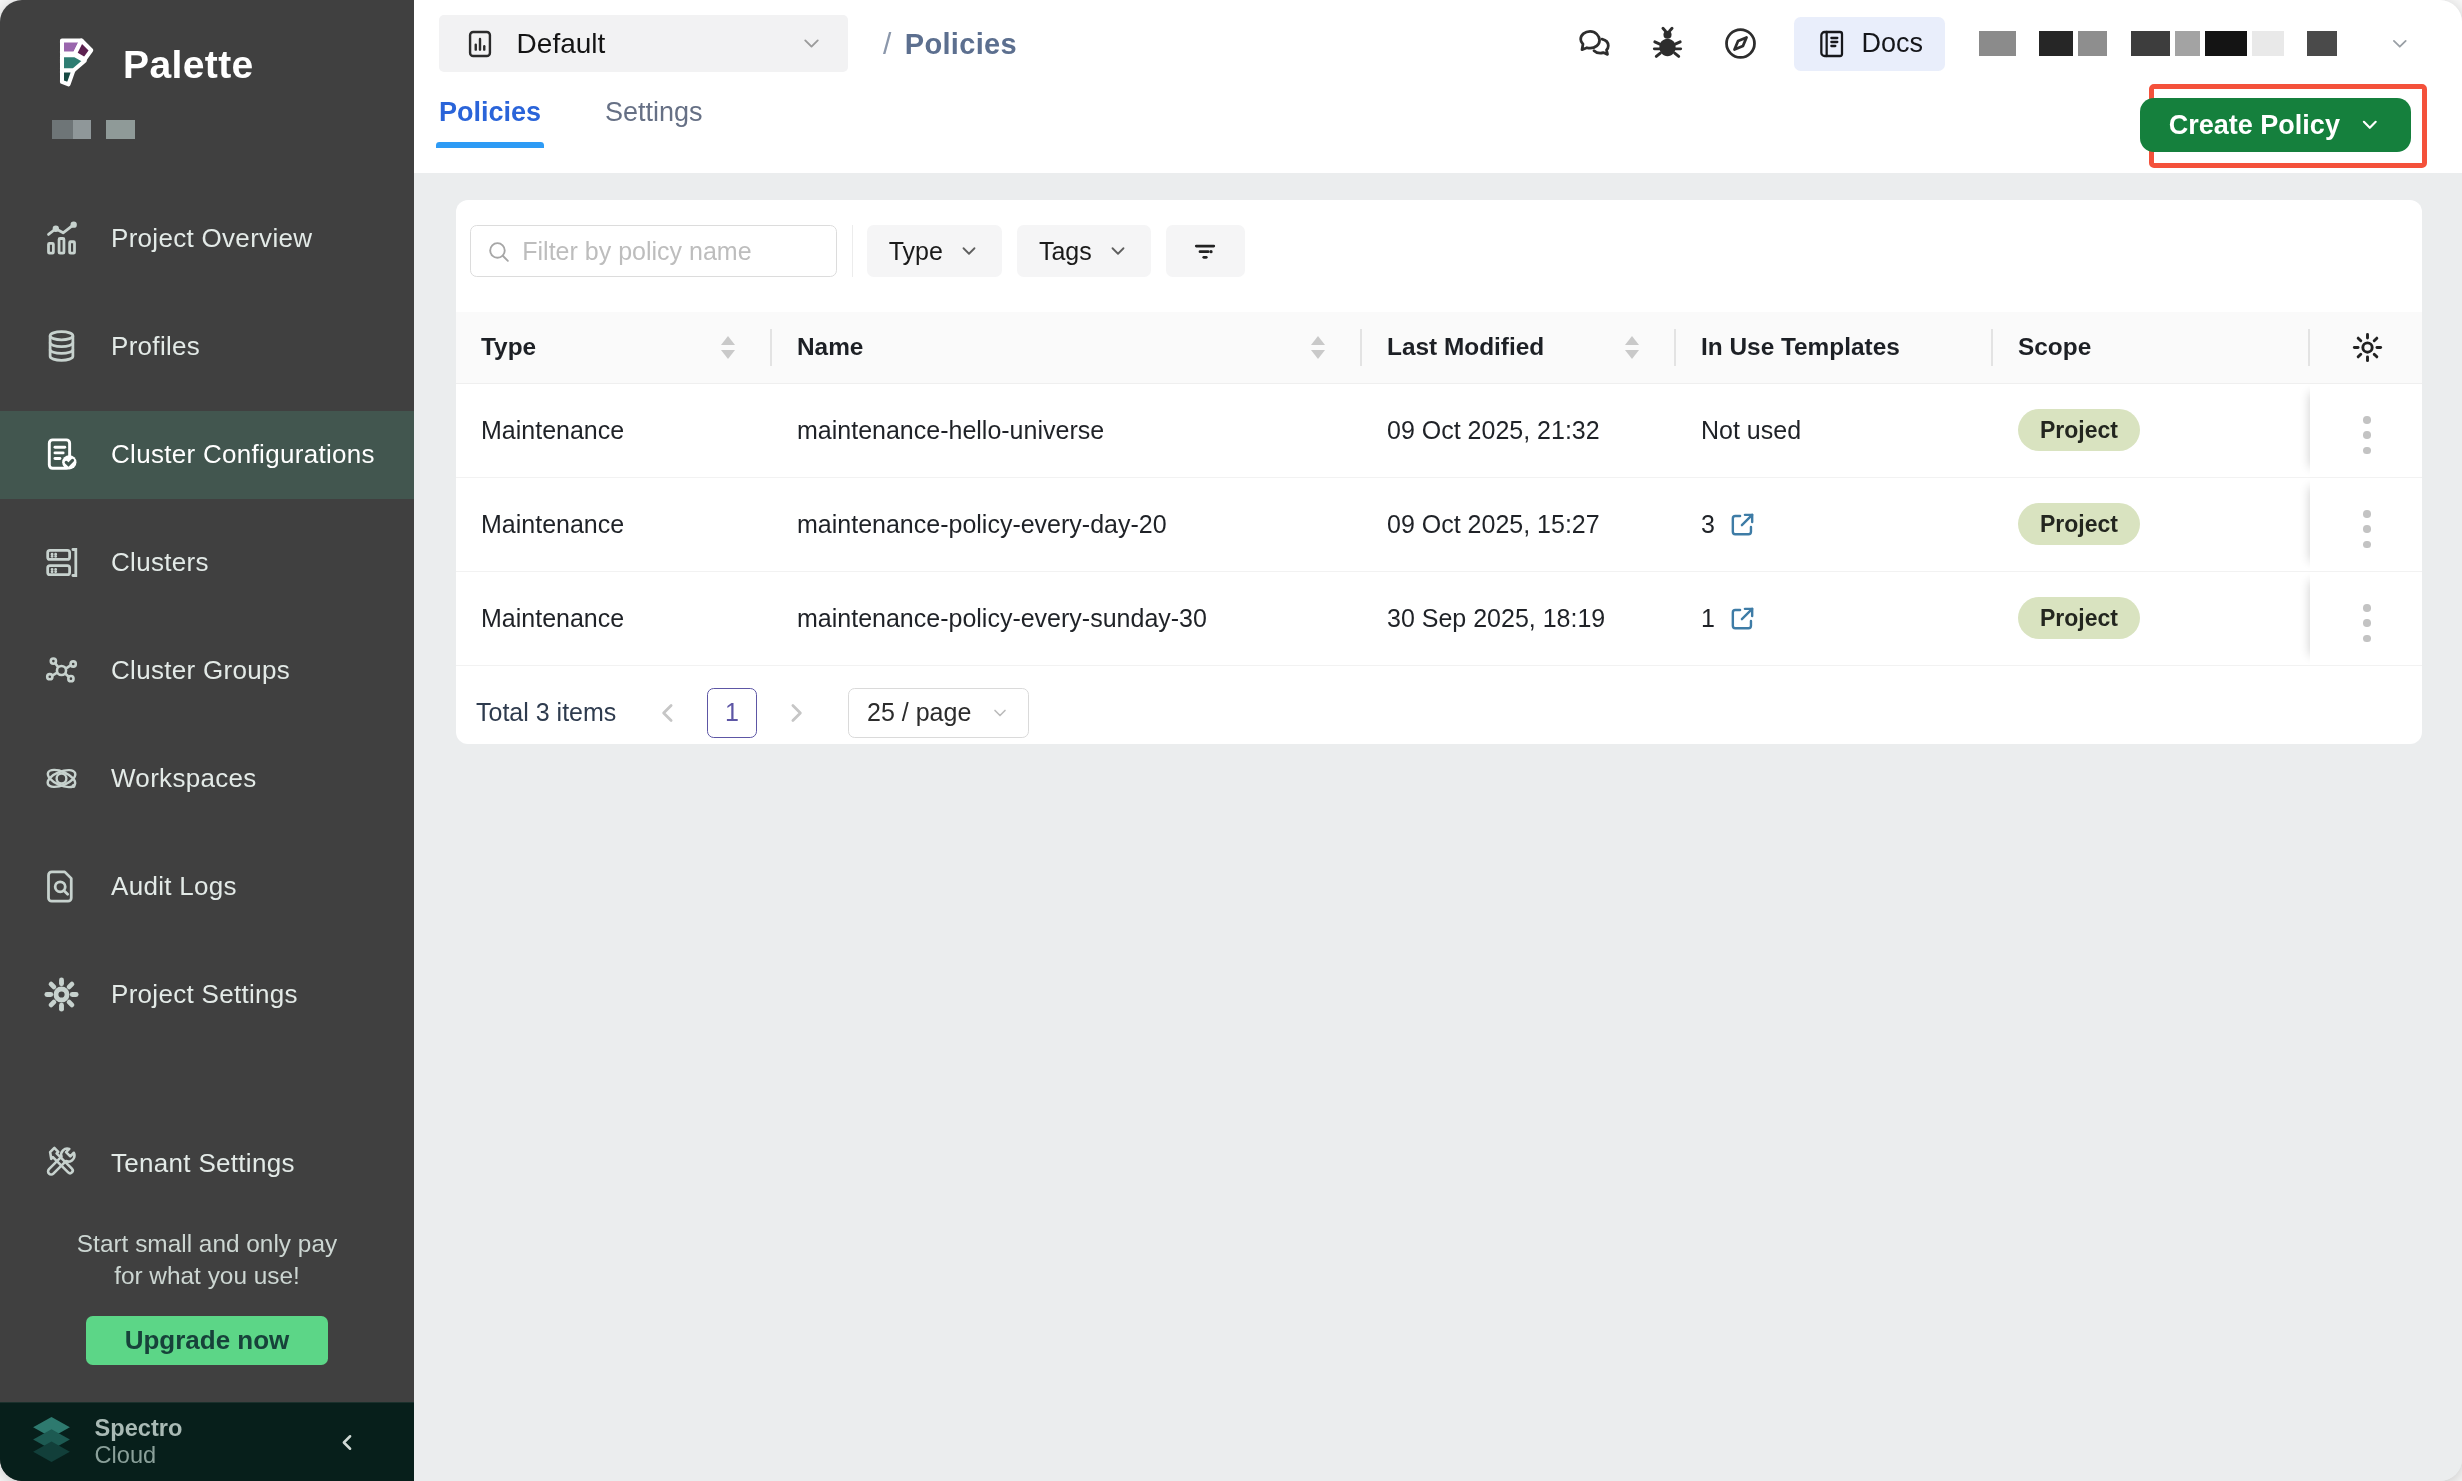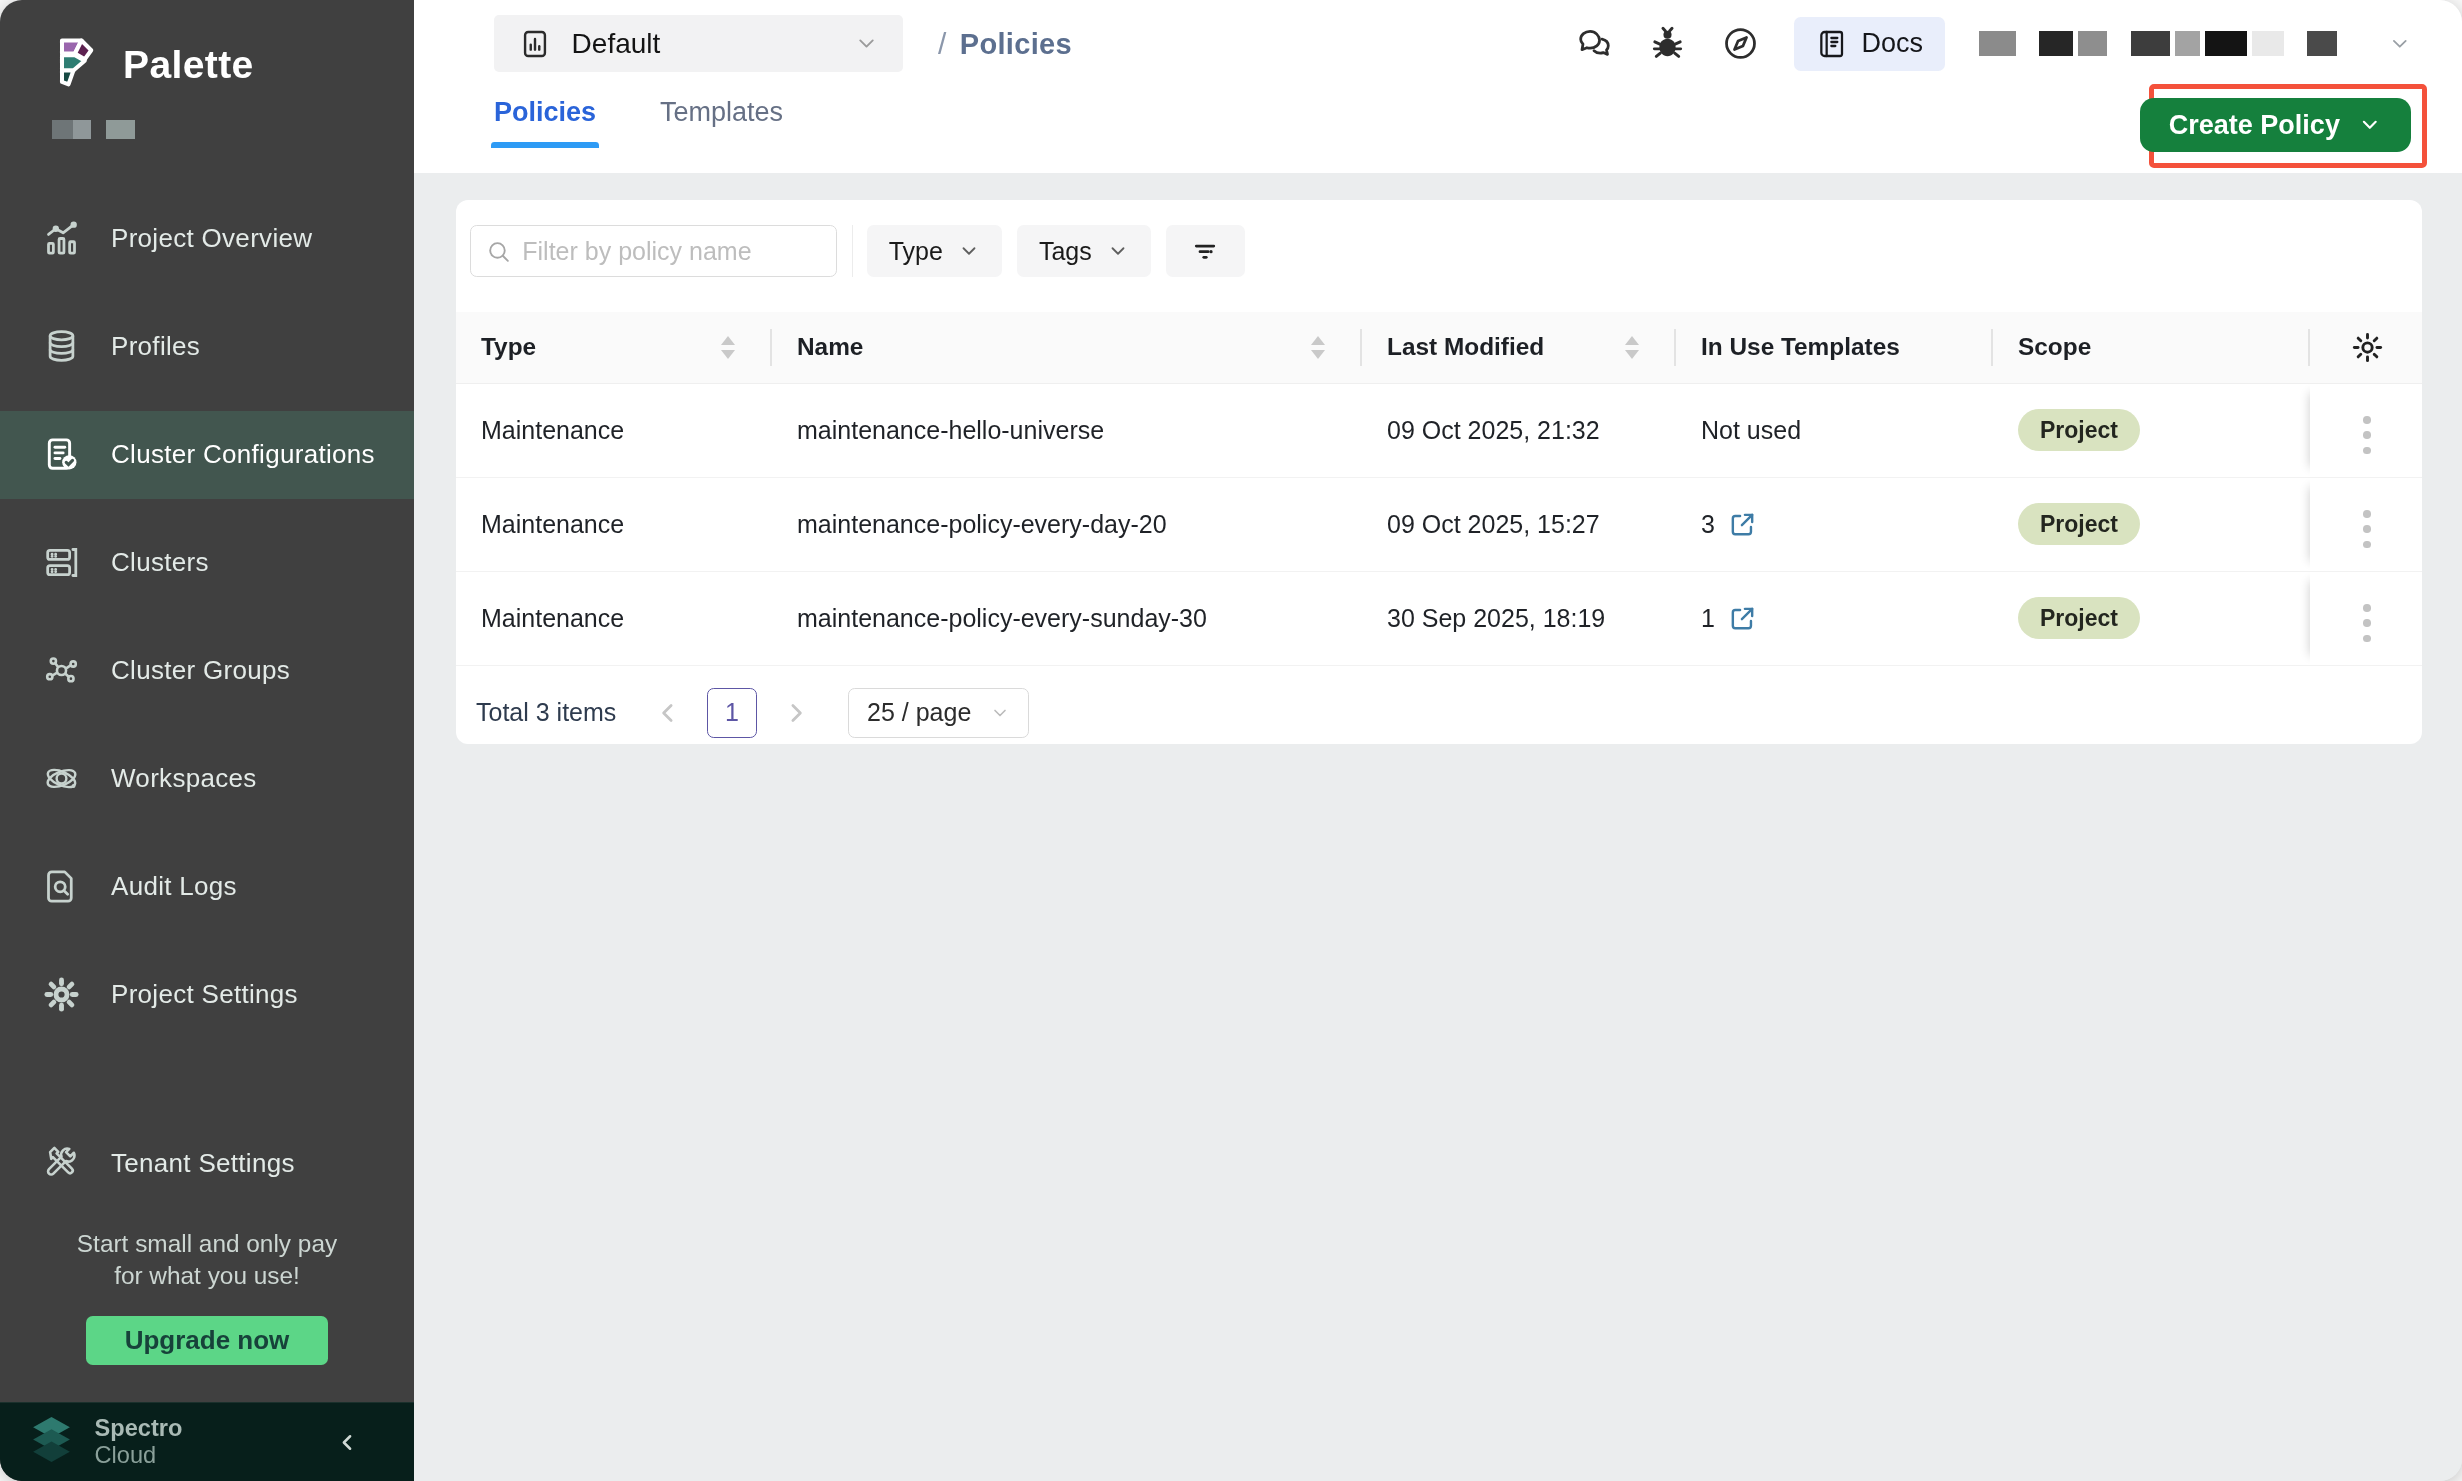--- a/index.html
+++ b/index.html
@@ -39,21 +39,21 @@
                     display:flex; align-items:center; padding:0 54px 0 27px; gap:18.5px; }
   .sc-logo { width:49px; height:54px; }
   .sc-text { font-size:23.6px; line-height:1.15; }
   .sc-text .l1 { color:#a9bab5; font-weight:600; }
   .sc-text .l2 { color:#8aa09a; }
   .collapse { margin-left:auto; width:25px; height:25px; color:#cfd9d5; cursor:pointer; }
   .collapse svg { width:25px; height:25px; }
 
   
   .main { flex:1; display:flex; flex-direction:column; min-width:0; }
-  .topband { position:relative; background:#ffffff; height:173px; padding-left:80px; }
+  .topband { position:relative; background:#ffffff; height:173px; padding-left:25px; }
   .toprow { display:flex; align-items:center; padding-top:15px; height:72px; }
   .scope-btn { width:409px; height:57px; background:#f2f2f3; border:none; border-radius:5px;
                display:flex; align-items:center; gap:20px; padding:0 23.6px; cursor:pointer;
                font-family:inherit; }
   .scope-btn .scope-icon { width:34px; height:34px; color:#2b2b2b; }
   .scope-btn .scope-icon svg { width:34px; height:34px; }
   .scope-value { font-size:28px; color:#141414; }
   .scope-btn .chev { margin-left:auto; width:25px; height:25px; color:#9b9b9b; }
   .chev svg { width:100%; height:100%; display:block; }
   .breadcrumb { display:flex; align-items:baseline; gap:13.5px; margin-left:35px; }
@@ -386,21 +386,21 @@
           <span class="chev chev-small">
             <svg viewBox="0 0 24 24" fill="none" stroke="currentColor" stroke-width="1.8" stroke-linecap="round" stroke-linejoin="round">
                 <polyline points="6 9 12 15 18 9"></polyline>
               </svg>
           </span>
         </div>
       </div>
 
       <div class="tabrow">
         <div class="tab active">Policies</div>
-        <div class="tab inactive">Templates</div>
+        <div class="tab inactive">Settings</div>
       </div>
 
       <div class="create-annotation"></div>
       <button class="create-btn">
         <span>Create Policy</span>
         <span class="chev">
           <svg viewBox="0 0 24 24" fill="none" stroke="currentColor" stroke-width="2.2" stroke-linecap="round" stroke-linejoin="round">
               <polyline points="6 9 12 15 18 9"></polyline>
             </svg>
         </span>

